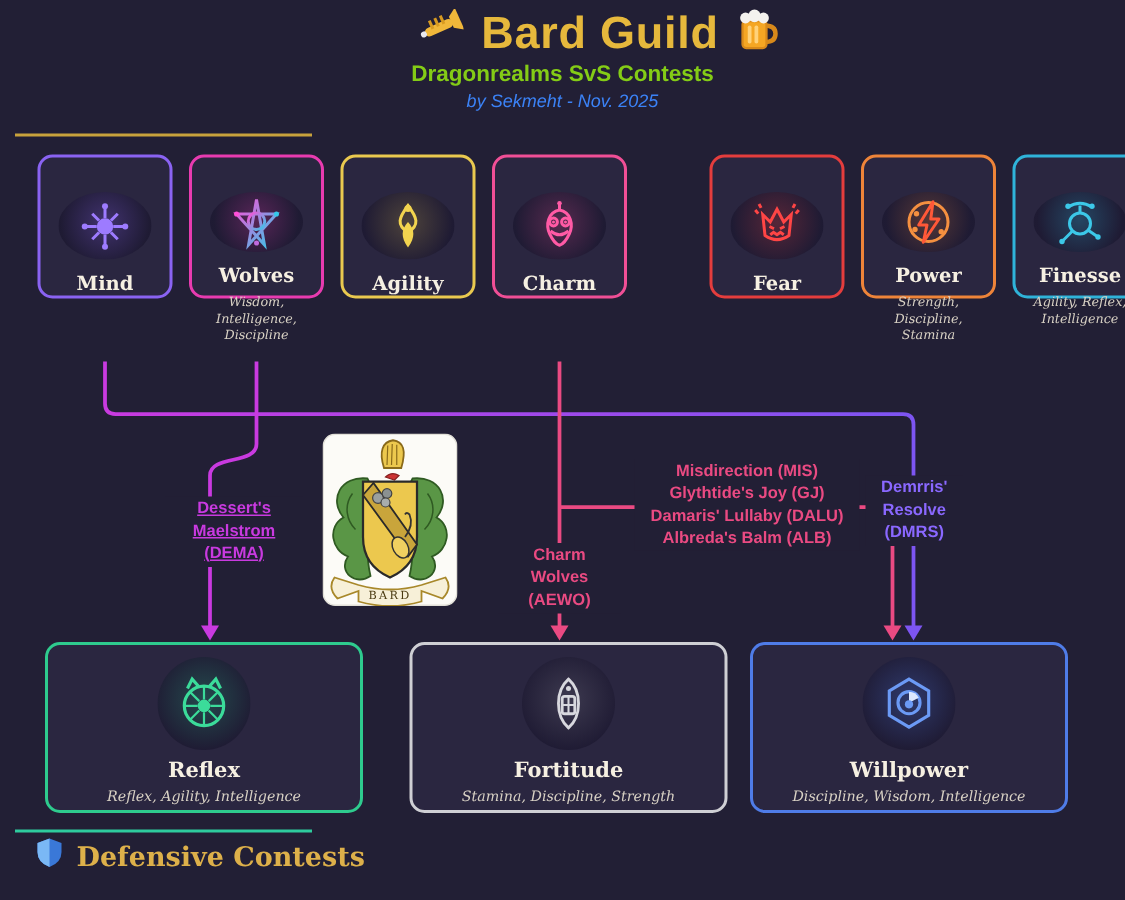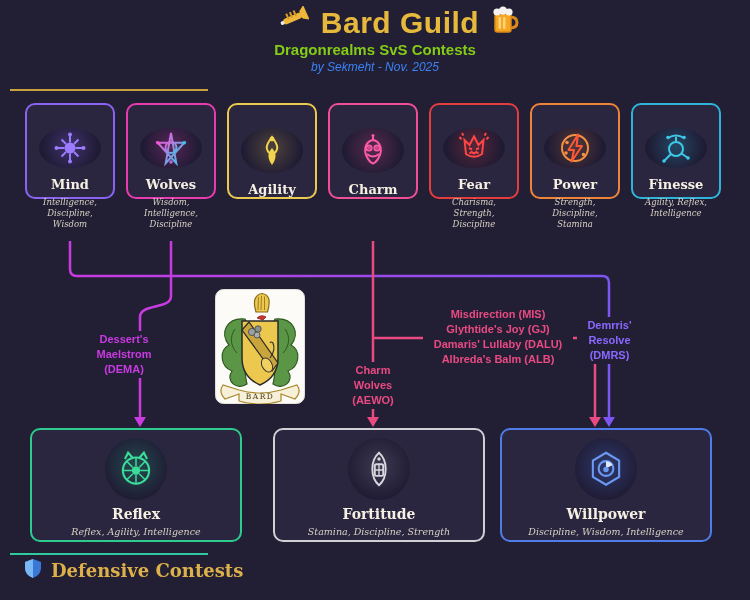--- a/index.html
+++ b/index.html
@@ -29,39 +29,39 @@
   .card-icon{width:62px;height:62px;border-radius:50%;display:flex;align-items:center;justify-content:center;
              background:#211d36;}
   .card-title{font-family:"DejaVu Serif",serif;font-weight:bold;font-size:13px;color:#f6f0e2;margin-top:9px;}
   .card-stats{font-family:"DejaVu Serif",serif;font-style:italic;font-size:8.5px;color:#d8d1c4;
               text-align:center;margin-top:5px;line-height:1.32;padding:0 5px;}
 
   .card-mind{border-color:#8a63f2;}    .bg-mind{background:radial-gradient(circle at 50% 45%,rgba(138,99,242,.30),rgba(24,20,44,.25) 75%),#211d36;}
   .card-magic{border-color:#e83bb0;}   .bg-magic{background:radial-gradient(circle at 50% 45%,rgba(232,59,176,.28),rgba(24,20,44,.25) 75%),#211d36;}
   .card-spirit{border-color:#eac94f;}  .bg-spirit{background:radial-gradient(circle at 50% 45%,rgba(234,201,79,.22),rgba(24,20,44,.25) 75%),#211d36;}
   .card-charm{border-color:#f04f96;}   .bg-charm{background:radial-gradient(circle at 50% 45%,rgba(240,79,150,.26),rgba(24,20,44,.25) 75%),#211d36;}
-  .card-fear{border-color:#e43d3d;}    .bg-fear{background:radial-gradient(circle at 50% 45%,rgba(228,61,61,.28),rgba(24,20,44,.25) 75%),#211d36;}
+  .card-fear{border-color:#e43d3d;margin-left:44px;}    .bg-fear{background:radial-gradient(circle at 50% 45%,rgba(228,61,61,.28),rgba(24,20,44,.25) 75%),#211d36;}
   .card-power{border-color:#ee8439;}   .bg-power{background:radial-gradient(circle at 50% 45%,rgba(238,132,57,.26),rgba(24,20,44,.25) 75%),#211d36;}
   .card-finesse{border-color:#2fb3d9;} .bg-finesse{background:radial-gradient(circle at 50% 45%,rgba(47,179,217,.28),rgba(24,20,44,.25) 75%),#211d36;}
 
   
   .dcard{position:absolute;top:428px;width:212px;height:114px;box-sizing:border-box;z-index:2;
          border:2px solid #888;border-radius:10px;background:#2a2640;
          display:flex;flex-direction:column;align-items:center;padding-top:8px;}
   .dcard .card-title{font-size:14px;margin-top:6px;}
   .dcard .card-stats{font-size:9.5px;margin-top:4px;text-align:center;}
   .dcard-reflex{left:30px;border-color:#2ecb8e;}     .bg-reflex{background:radial-gradient(circle at 50% 45%,rgba(46,203,142,.26),rgba(24,20,44,.25) 75%),#211d36;}
   .dcard-fortitude{left:273px;border-color:#cfcfd4;} .bg-fortitude{background:radial-gradient(circle at 50% 45%,rgba(207,207,212,.16),rgba(24,20,44,.25) 75%),#211d36;}
   .dcard-willpower{left:500px;border-color:#4f7ce8;} .bg-willpower{background:radial-gradient(circle at 50% 45%,rgba(79,124,232,.30),rgba(24,20,44,.25) 75%),#211d36;}
 
   
   .connectors{position:absolute;top:0;left:0;z-index:1;}
   .clabel{position:absolute;z-index:3;background:#221f35;font-weight:bold;font-size:11px;
           line-height:1.35;text-align:center;padding:1px 0;}
-  .lbl-dema{left:78px;top:331px;width:92px;color:#c93ae0;}
+  .lbl-dema{left:110px;top:331px;width:92px;color:#c93ae0;text-decoration:underline;}
   .lbl-aewo{left:332px;top:362px;width:82px;color:#ea4a82;}
   .lbl-mis{left:423px;top:306px;width:150px;color:#ea4a82;}
   .lbl-dmrs{left:577px;top:285px;width:65px;color:#8a68ff;margin-top:32px;}
 
   
   .crest{position:absolute;left:215px;top:289px;width:107px;height:115px;z-index:2;}
 </style>
 </head>
 <body>
 
@@ -107,21 +107,20 @@
         <svg width="40" height="40" viewBox="0 0 40 40" fill="none" stroke="#9d7bff" stroke-width="2">
           <circle cx="20" cy="20" r="5.5" fill="#9d7bff" stroke="none"></circle>
           <path d="M20 14.5 L20 8 M20 25.5 L20 32 M14.5 20 L8 20 M25.5 20 L32 20 M16 16 L11.5 11.5 M24 16 L28.5 11.5 M16 24 L11.5 28.5 M24 24 L28.5 28.5"></path>
           <circle cx="20" cy="6.5" r="2" fill="#9d7bff" stroke="none"></circle>
           <circle cx="20" cy="33.5" r="2" fill="#9d7bff" stroke="none"></circle>
           <circle cx="6.5" cy="20" r="2" fill="#9d7bff" stroke="none"></circle>
           <circle cx="33.5" cy="20" r="2" fill="#9d7bff" stroke="none"></circle>
         </svg>
       </div>
       <div class="card-title">Mind</div>
-      <div class="card-stats">Intelligence, Discipline, Wisdom</div>
     </div>
 
     <div class="card card-magic">
       <div class="card-icon bg-magic">
         <svg width="40" height="40" viewBox="0 0 40 40" fill="none">
           <defs>
             <linearGradient id="magicGrad" x1="0" y1="0" x2="1" y2="1">
               <stop offset="0" stop-color="#ff4fd8"></stop>
                 <stop offset="1" stop-color="#35c8e8"></stop>
             </linearGradient>
@@ -167,21 +166,20 @@
     <div class="card card-fear">
       <div class="card-icon bg-fear">
         <svg width="40" height="40" viewBox="0 0 40 40" fill="none" stroke="#ff4545" stroke-width="2">
           <path d="M12 26 L10.5 12 L15.5 17 L20 8.5 L24.5 17 L29.5 12 L28 26 Q20 31.5 12 26 Z"></path>
           <path d="M15 20 L18 21.5 M25 20 L22 21.5"></path>
           <path d="M15.5 25.5 l2.2 -1.6 l2.3 1.6 l2.3 -1.6 l2.2 1.6"></path>
           <path d="M5.5 9 l2 2.4 M34.5 9 l-2 2.4 M8 5 l1.4 2.6 M32 5 l-1.4 2.6"></path>
         </svg>
       </div>
       <div class="card-title">Fear</div>
-      <div class="card-stats">Charisma, Strength, Discipline</div>
     </div>
 
     <div class="card card-power">
       <div class="card-icon bg-power">
         <svg width="40" height="40" viewBox="0 0 40 40" fill="none">
           <circle cx="20" cy="20" r="13" stroke="#f59040" stroke-width="2"></circle>
           <path d="M23 6.5 L13.5 22 L19 22 L16.5 33.5 L27 18 L21.5 18 Z" stroke="#ff5838" stroke-width="2" stroke-linejoin="round"></path>
           <circle cx="12" cy="14.5" r="1.8" fill="#f59040"></circle>
           <circle cx="11" cy="25" r="1.8" fill="#f59040"></circle>
           <circle cx="28.5" cy="26.5" r="1.8" fill="#f59040"></circle>

